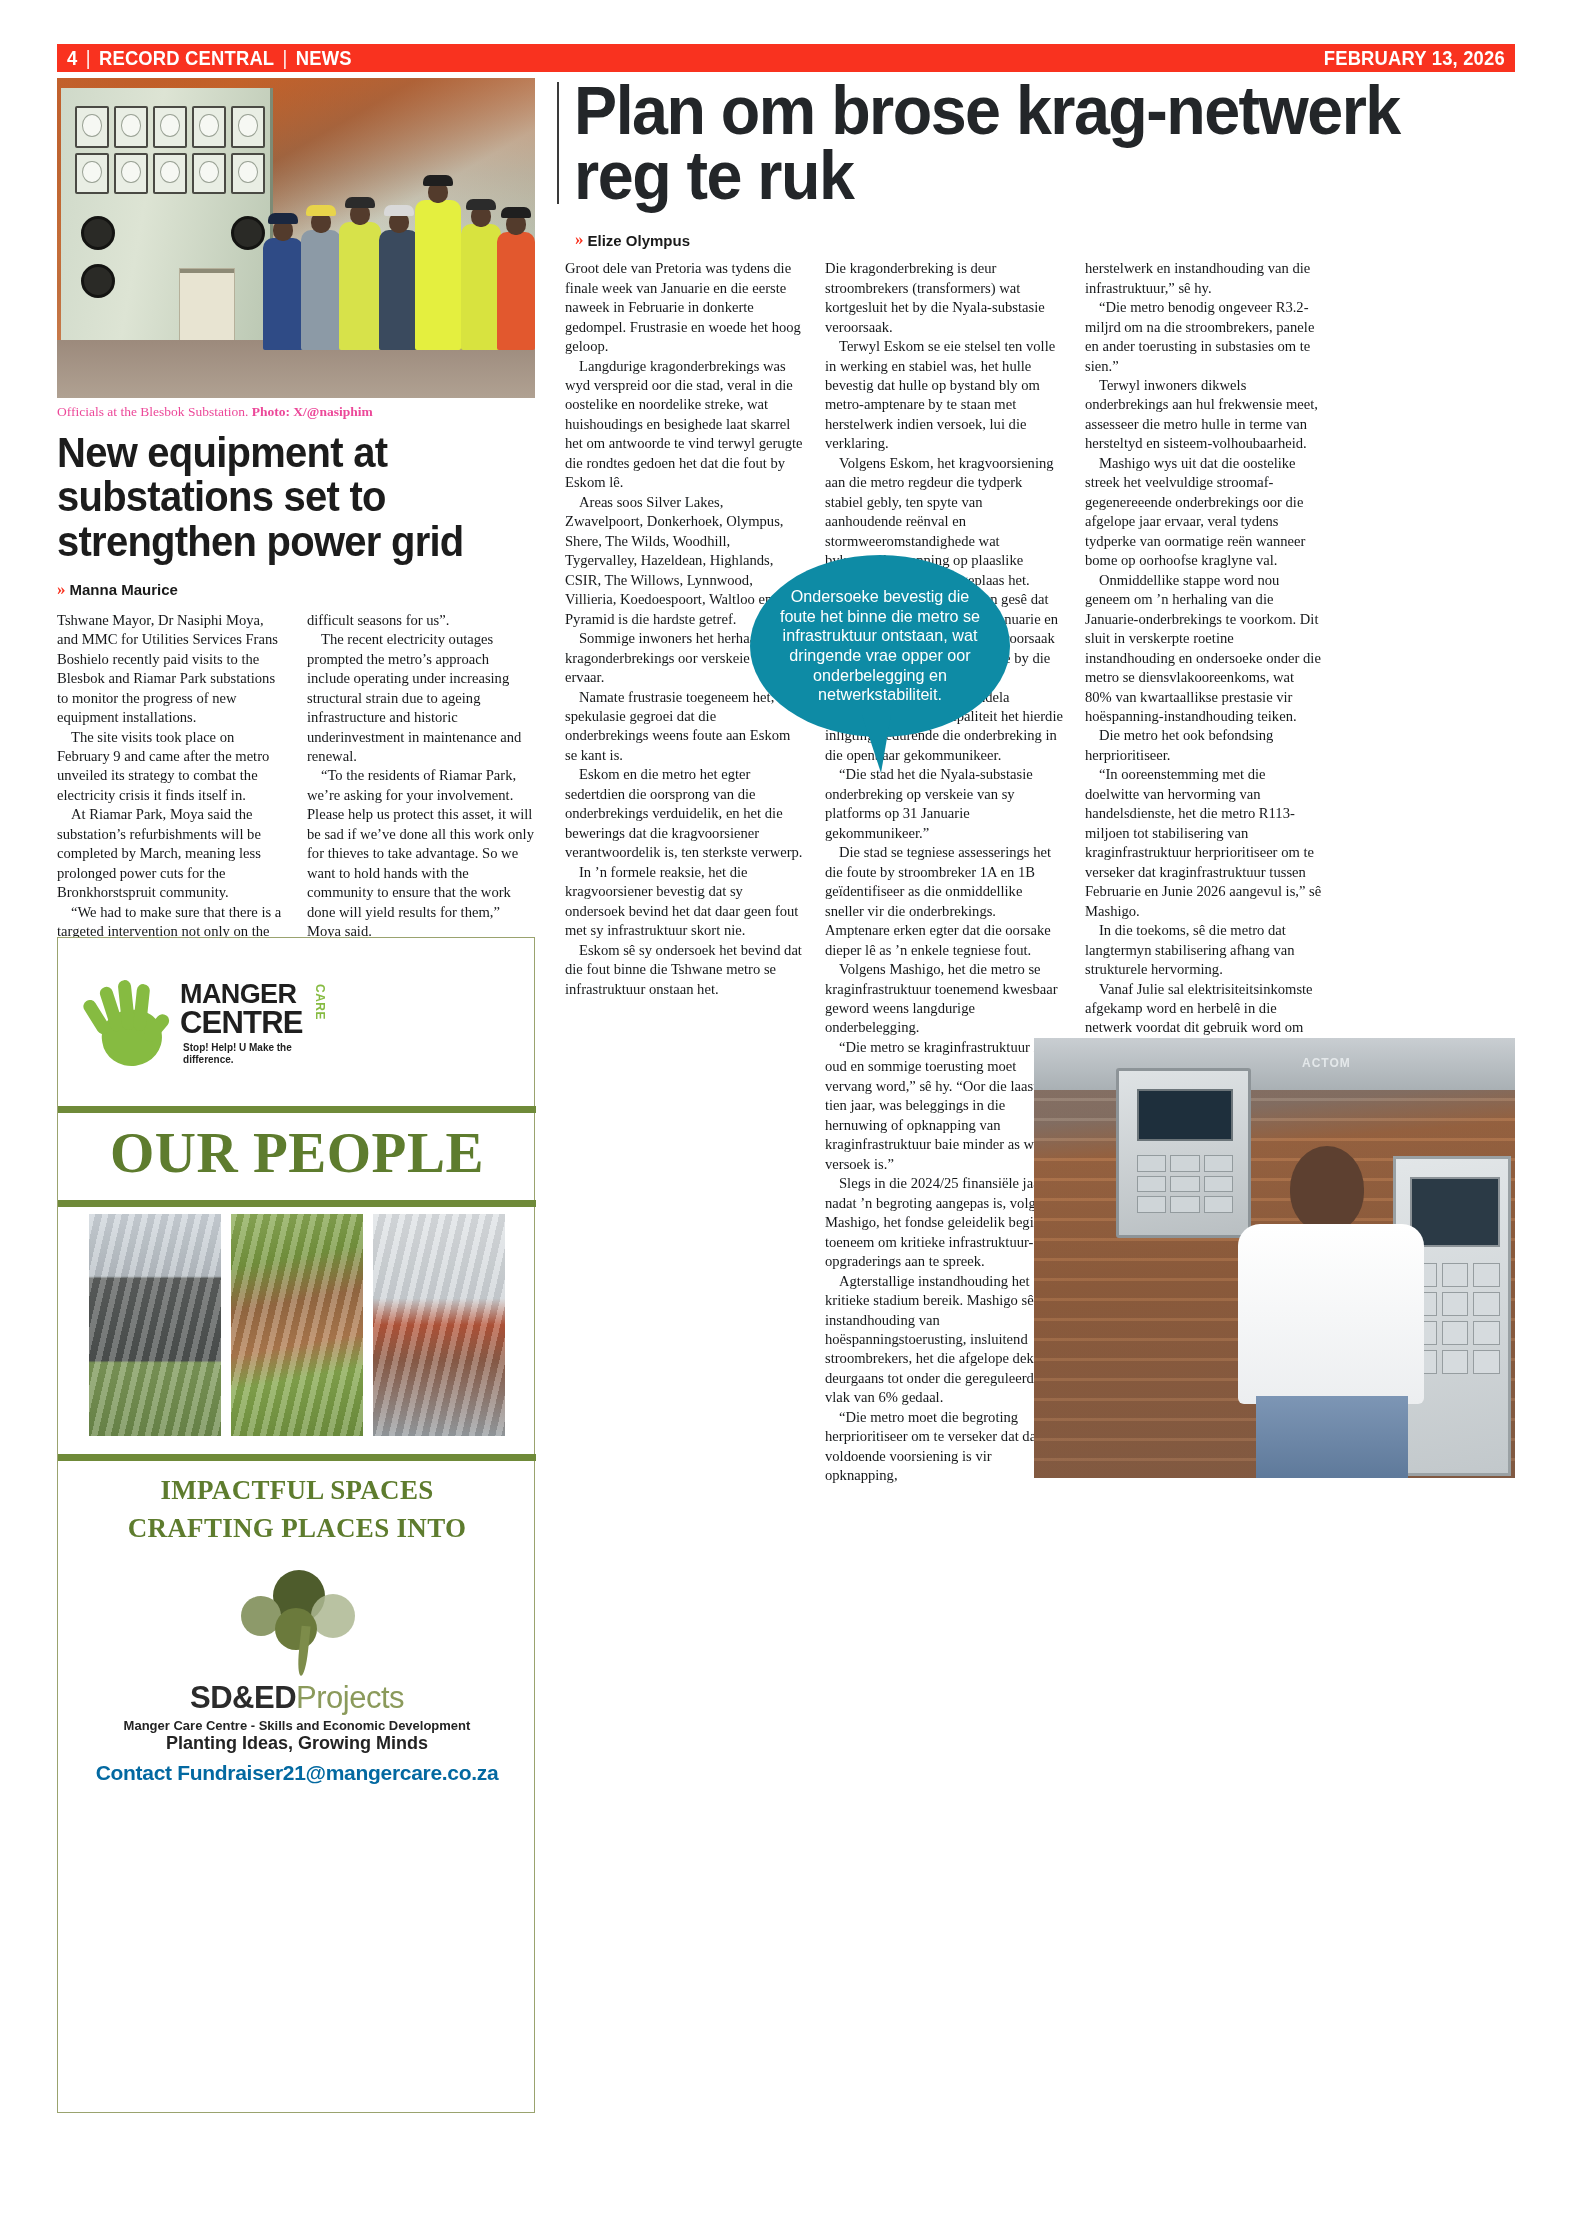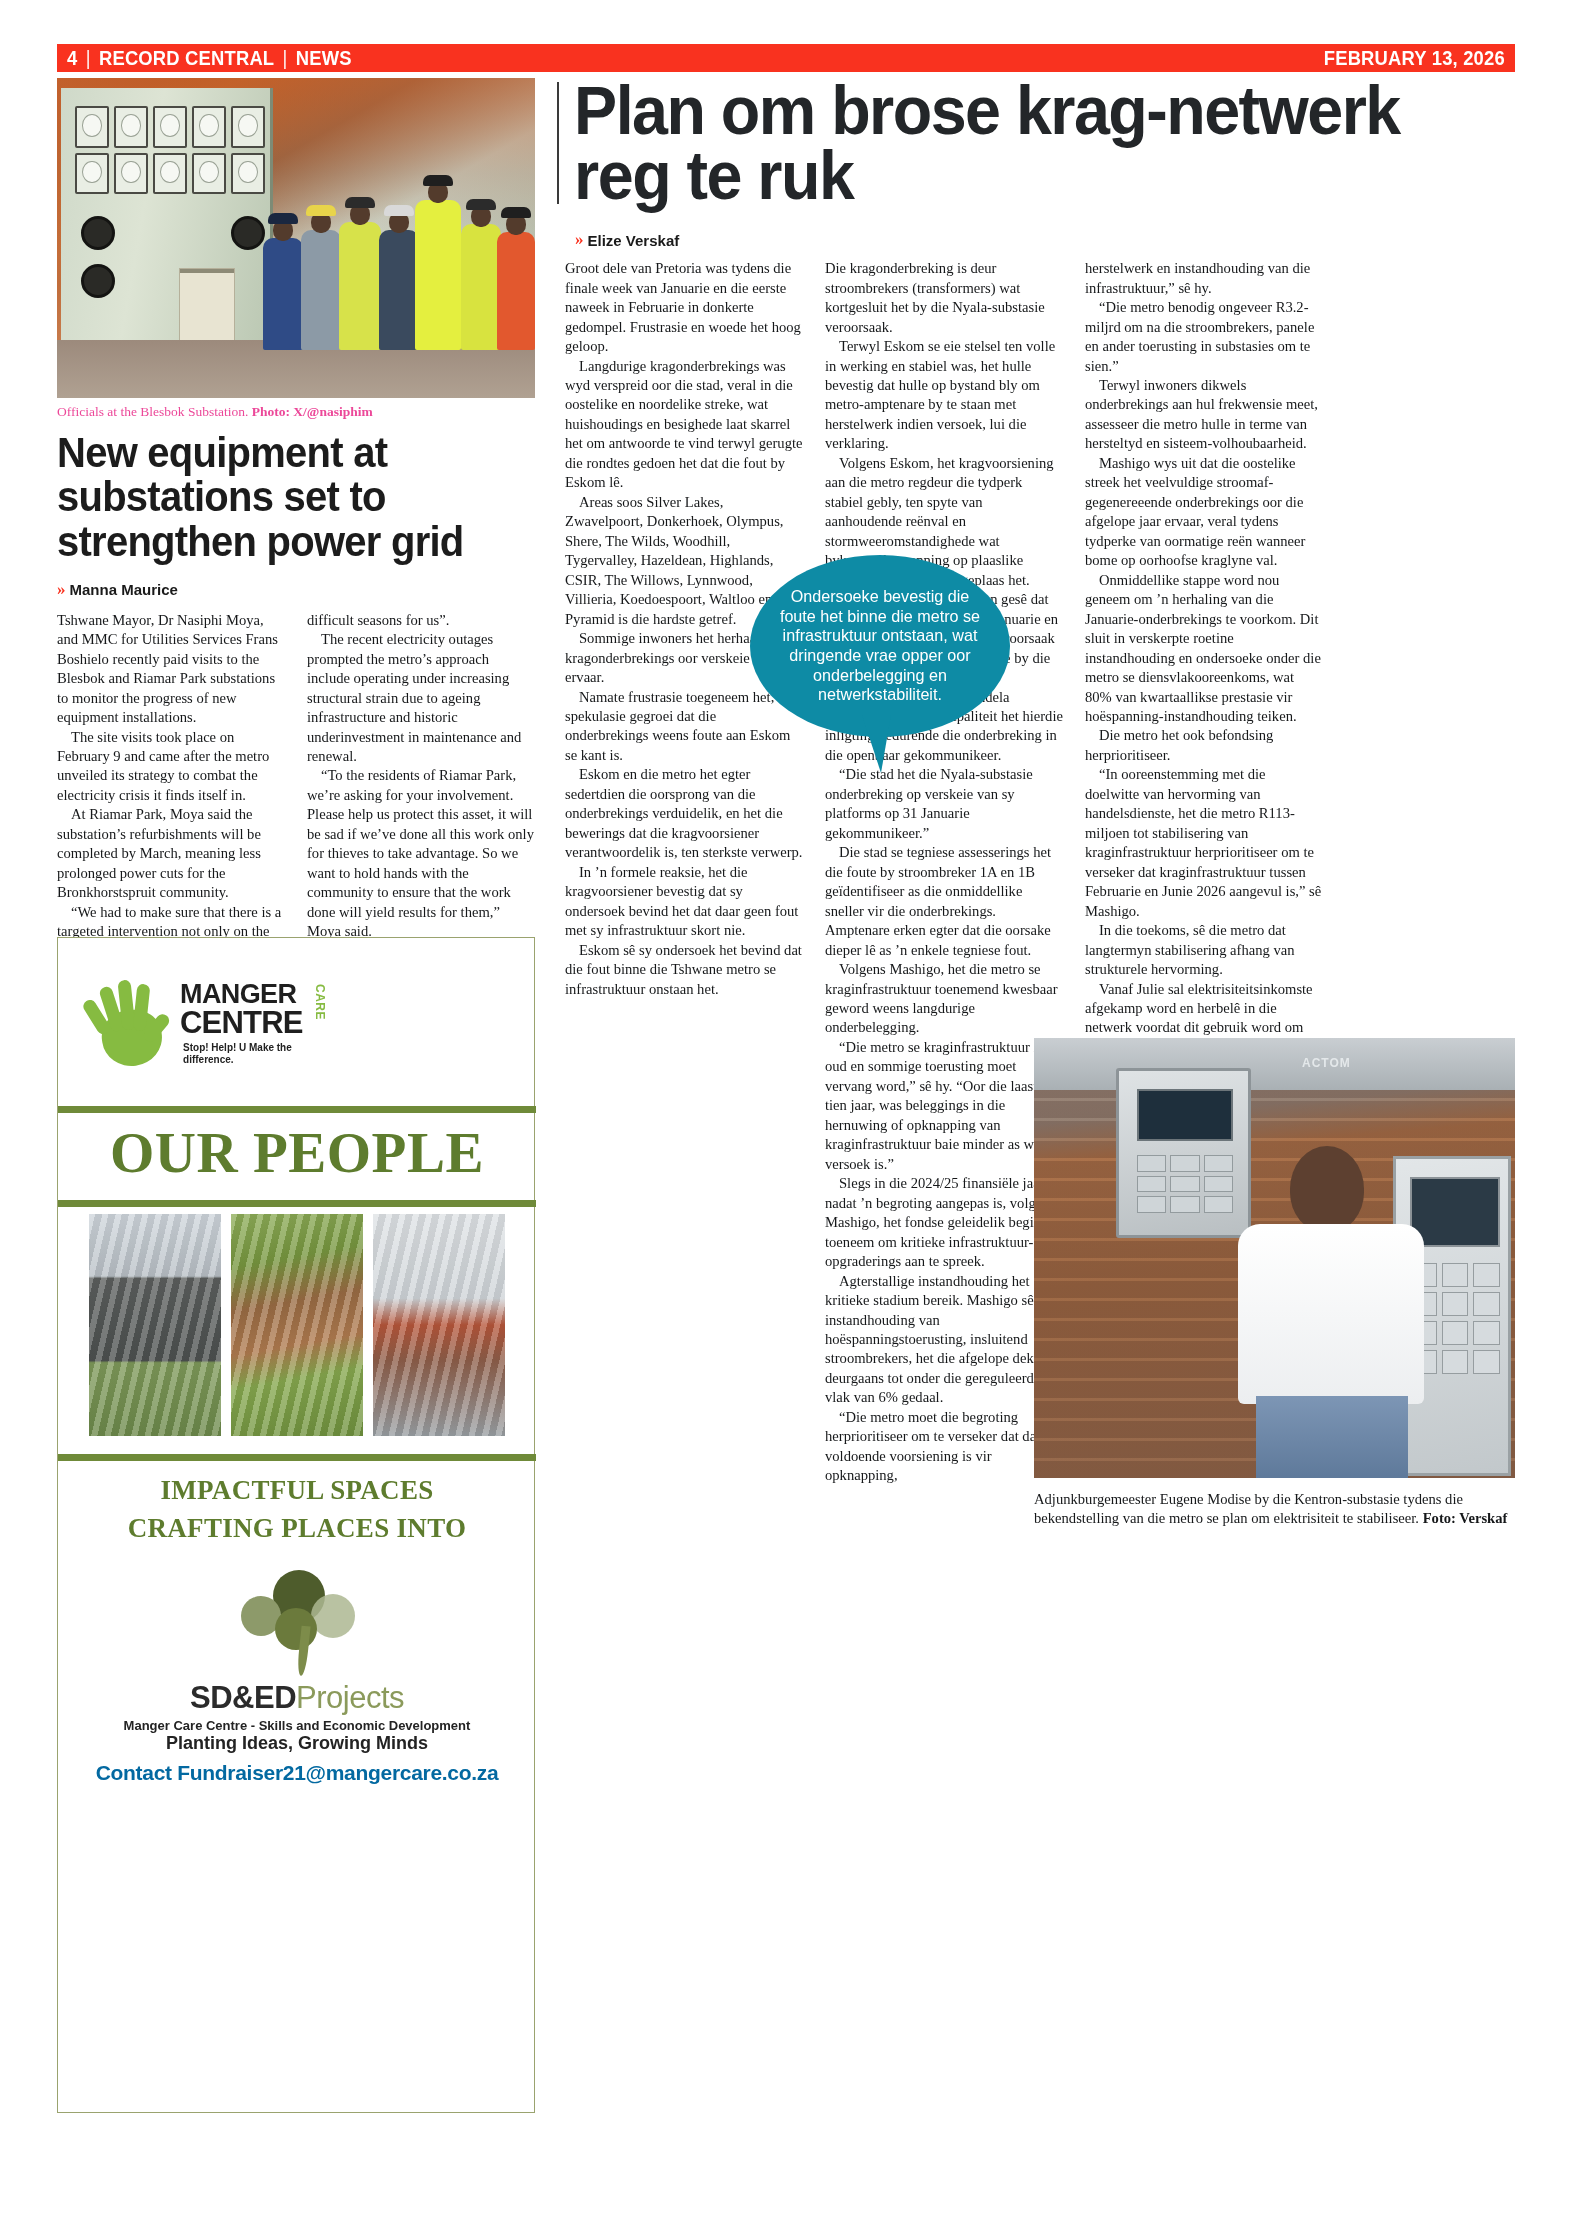--- a/index.html
+++ b/index.html
@@ -324,21 +324,21 @@
       </div>
     </div>
   </div>
 
   <div class="right-block">
     <div class="rb-rule"></div>
     <div class="main-head">Plan om brose krag-netwerk reg te ruk</div>
 
     <div class="rb-byline">
       <span class="chev">»</span>
-      <span class="nm">Elize Verskaf</span>
+      <span class="nm">Elize Olympus</span>
     </div>
 
     <div class="three-col">
       <div class="col">
         <p class="body">Groot dele van Pretoria was tydens die finale week van Januarie en die eerste naweek in Februarie in donkerte gedompel. Frustrasie en woede het hoog geloop.</p>
         <p class="body">Langdurige kragonderbrekings was wyd verspreid oor die stad, veral in die oostelike en noordelike streke, wat huishoudings en besighede laat skarrel het om antwoorde te vind terwyl gerugte die rondtes gedoen het dat die fout by Eskom lê.</p>
         <p class="body">Areas soos Silver Lakes, Zwavelpoort, Donkerhoek, Olympus, Shere, The Wilds, Woodhill, Tygervalley, Hazeldean, Highlands, CSIR, The Willows, Lynnwood, Villieria, Koedoespoort, Waltloo en Pyramid is die hardste getref.</p>
         <p class="body">Sommige inwoners het herhaalde kragonderbrekings oor verskeie dae ervaar.</p>
         <p class="body">Namate frustrasie toegeneem het, het spekulasie gegroei dat die onderbrekings weens foute aan Eskom se kant is.</p>
         <p class="body">Eskom en die metro het egter sedertdien die oorsprong van die onderbrekings verduidelik, en het die bewerings dat die kragvoorsiener verantwoordelik is, ten sterkste verwerp.</p>
@@ -478,17 +478,14 @@
         </span>
     </div>
     <div class="pr-man">
       <span class="head"></span>
         <span class="shirt"></span>
         <span class="pants"></span>
     </div>
     <div class="pr-tag">ACTOM</div>
   </div>
 
-  <div class="right-caption">
-    <span>Adjunkburgemeester Eugene Modise by die Kentron-substasie tydens die bekendstelling van die metro se plan om elektrisiteit te stabiliseer. </span><b>Foto: Verskaf</b>
-  </div>
 
 </div>
 
 </body></html>

